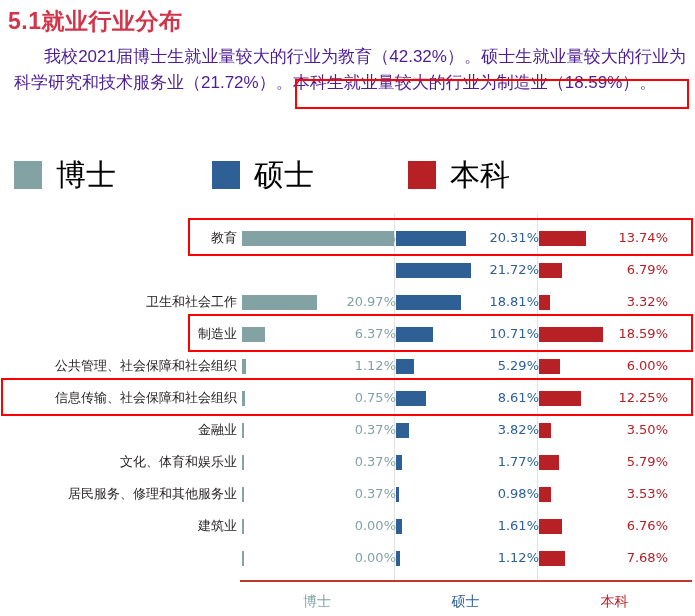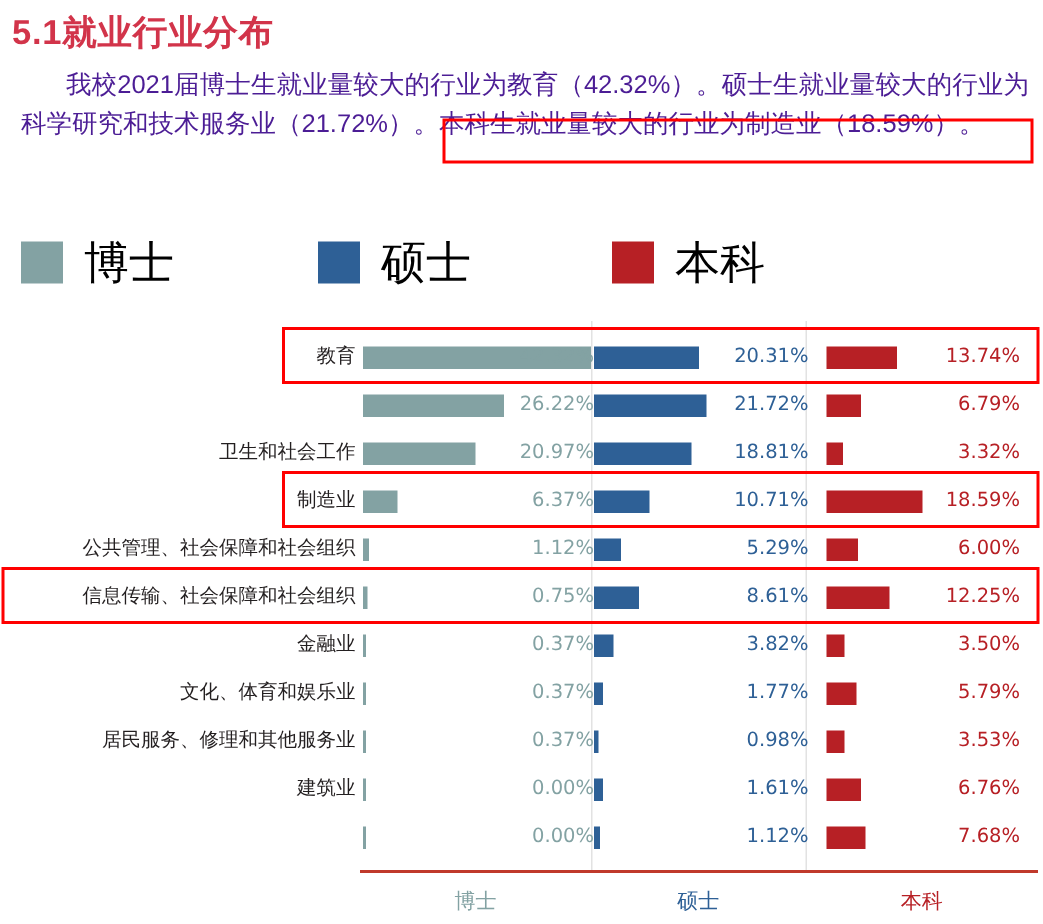--- a/index.html
+++ b/index.html
@@ -126,21 +126,21 @@
     top: 0;
     height: 32px;
     line-height: 32px;
     font-size: 13px;
     white-space: nowrap;
     font-family: "DejaVu Sans", sans-serif;
   }
   
   .panel-doc  { left: 240px;  width: 156px; }
   .panel-mas  { left: 396px;  width: 143px; }
-  .panel-bac  { left: 539px;  width: 132px; margin-left: 12px; }
+  .panel-bac  { left: 539px;  width: 132px; }
 
   .panel-doc .panel-bar { left: 2px; background: #83a2a3; }
   .panel-mas .panel-bar { left: 0px; background: #2e6096; }
   .panel-bac .panel-bar { left: 0px; background: #b72025; }
 
   .panel-doc .panel-value { right: 0px; color: #83a2a3; }
   .panel-mas .panel-value { right: 0px; color: #2e6096; }
   .panel-bac .panel-value { right: 3px; color: #b72025; }
 
   
@@ -219,24 +219,20 @@
       <div class="panel panel-mas">
         <div class="panel-bar" title="教育 硕士 20.31%" style="width: 70.0695px;"></div>
         <div class="panel-value">20.31%</div>
       </div>
       <div class="panel panel-bac">
         <div class="panel-bar" title="教育 本科 13.74%" style="width: 47.403px;"></div>
         <div class="panel-value">13.74%</div>
       </div>
     </div>
     <div class="chart-row" style="top: 40px;">
-      <div class="panel panel-doc">
-        <div class="panel-bar" title="科学研究和技术服务业 博士 26.22%" style="width: 94.392px;"></div>
-        <div class="panel-value">26.22%</div>
-      </div>
       <div class="panel panel-mas">
         <div class="panel-bar" title="科学研究和技术服务业 硕士 21.72%" style="width: 74.934px;"></div>
         <div class="panel-value">21.72%</div>
       </div>
       <div class="panel panel-bac">
         <div class="panel-bar" title="科学研究和技术服务业 本科 6.79%" style="width: 23.4255px;"></div>
         <div class="panel-value">6.79%</div>
       </div>
     </div>
     <div class="chart-row" style="top: 72px;">

